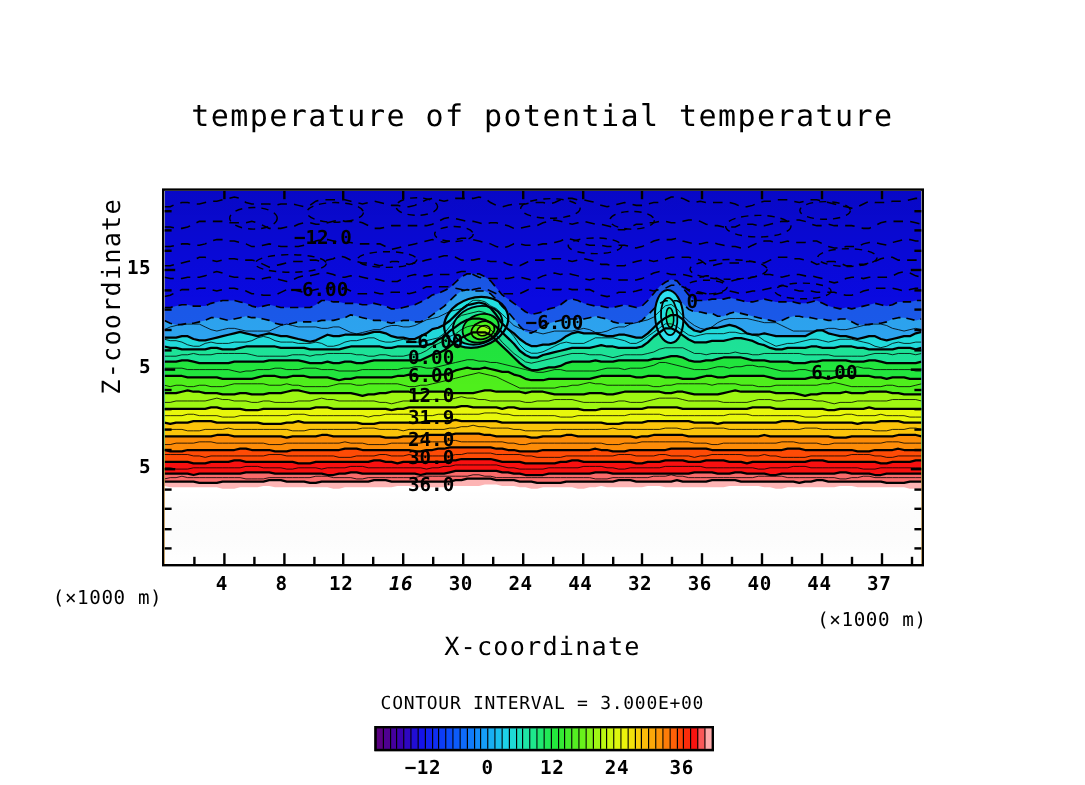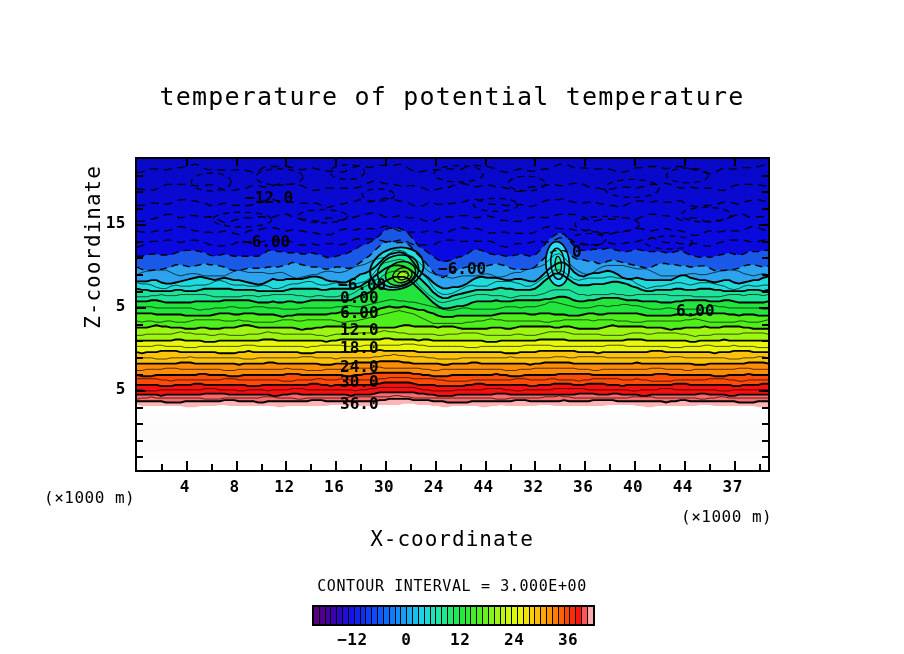--- a/index.html
+++ b/index.html
@@ -278,39 +278,39 @@
     <div style="background: rgb(253, 69, 7);"></div>
     <div style="background: rgb(251, 44, 11);"></div>
     <div style="background: rgb(248, 19, 15);"></div>
     <div style="background: rgb(250, 88, 88);"></div>
     <div style="background: rgb(253, 170, 170);"></div>
   </div>
 
 <div class="xlab" style="left: 161.804px;">4</div>
 <div class="xlab" style="left: 211.608px;">8</div>
 <div class="xlab" style="left: 261.412px;">12</div>
-<div class="xlab" style="left: 311.216px;">16</div>
+<div class="xlab" style="left: 311.216px; font-style: italic;">16</div>
 <div class="xlab" style="left: 361.02px;">30</div>
 <div class="xlab" style="left: 410.824px;">24</div>
 <div class="xlab" style="left: 460.627px;">44</div>
 <div class="xlab" style="left: 510.431px;">32</div>
 <div class="xlab" style="left: 560.235px;">36</div>
 <div class="xlab" style="left: 610.039px;">40</div>
 <div class="xlab" style="left: 659.843px;">44</div>
 <div class="xlab" style="left: 709.647px;">37</div>
 <div class="ylab" style="top: 379.105px;">5</div>
 <div class="ylab" style="top: 296.211px;">5</div>
 <div class="ylab" style="top: 213.316px;">15</div>
 <div class="clab" style="left: 245px; top: 188px;">−12.0</div>
 <div class="clab" style="left: 242px; top: 232px;">−6.00</div>
 <div class="clab" style="left: 338px; top: 275px;">−6.00</div>
 <div class="clab" style="left: 340px; top: 288px;">0.00</div>
 <div class="clab" style="left: 340px; top: 303px;">6.00</div>
 <div class="clab" style="left: 340px; top: 320px;">12.0</div>
-<div class="clab" style="left: 340px; top: 338px;">18.0</div>
+<div class="clab" style="left: 340px; top: 338px;">31.9</div>
 <div class="clab" style="left: 340px; top: 357px;">24.0</div>
 <div class="clab" style="left: 340px; top: 372px;">30.0</div>
 <div class="clab" style="left: 340px; top: 394px;">36.0</div>
 <div class="clab" style="left: 438px; top: 259px;">−6.00</div>
 <div class="clab" style="left: 572px; top: 242px;">0</div>
 <div class="clab" style="left: 676px; top: 301px;">6.00</div>
 <div class="cblab" style="left: 330.429px; text-align: center;">−12</div>
 <div class="cblab" style="left: 384.333px;">0</div>
 <div class="cblab" style="left: 438.238px;">12</div>
 <div class="cblab" style="left: 492.143px;">24</div>

